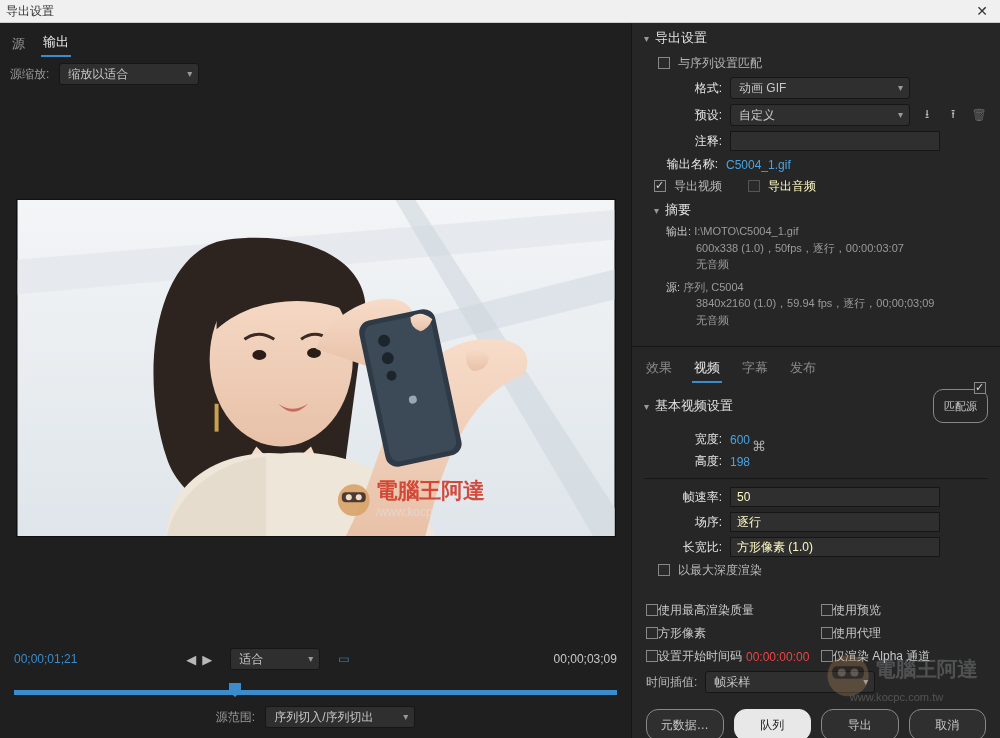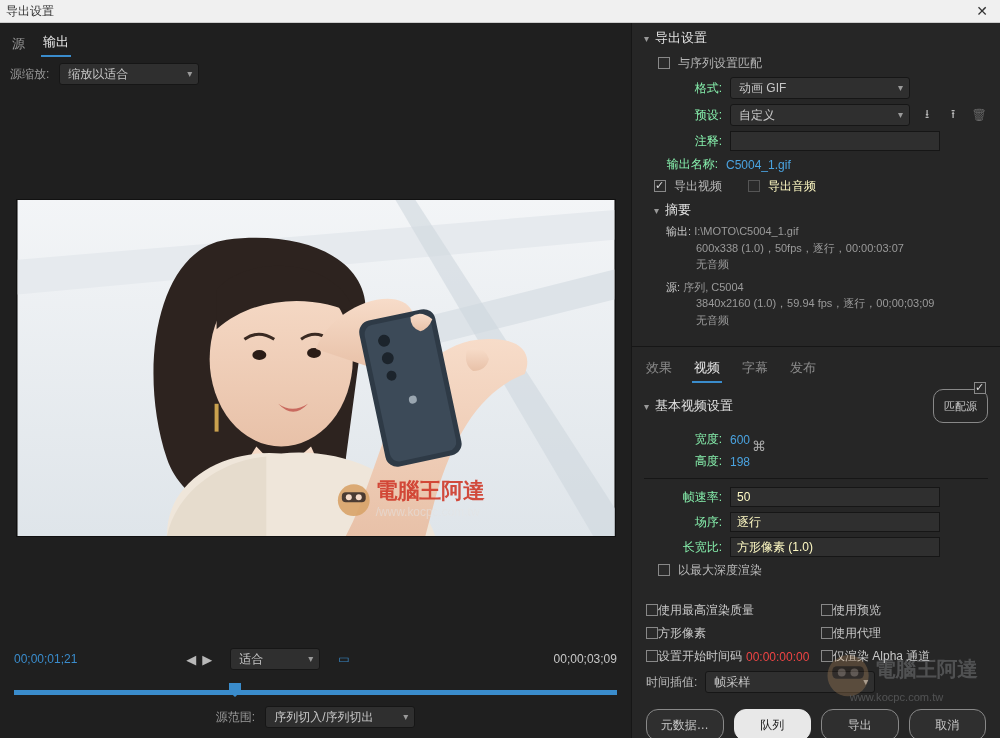--- a/index.html
+++ b/index.html
@@ -44,21 +44,21 @@
     background:#3a8ccc;clip-path:polygon(0 0,100% 0,100% 60%,50% 100%,0 60%);}
   .range-row{display:flex;justify-content:center;gap:10px;padding:4px 0 10px;
     color:#9a9a9a;align-items:center;}
   
   .panel{padding:6px 12px 10px 12px;}
   .panel-head{display:flex;align-items:center;gap:6px;font-size:13px;
     color:#e0e0e0;margin-bottom:8px;}
   .twisty{display:inline-block;transform:rotate(0deg);font-size:10px;
     color:#999;}
   .field{display:flex;align-items:center;gap:8px;margin:5px 0 5px 22px;}
-  .field .lab{width:56px;text-align:right;color:#86efac;}
+  .field .lab{width:56px;text-align:right;color:#e5e5e5;}
   .field .val.link{color:#4aa3e0;}
   .input{flex:1;background:#2f2f2f;border:1px solid #161616;height:20px;
     border-radius:0;display:flex;align-items:center;padding:0 6px;
     color:#c8c8c8;max-width:190px;}
   .icon-btn{width:18px;height:18px;display:inline-flex;align-items:center;
     justify-content:center;color:#b8b8b8;font-size:12px;}
   .icon-btn.dim{color:#666;}
   .chk{width:12px;height:12px;border:1px solid #888;display:inline-block;
     vertical-align:middle;background:#2a2a2a;position:relative;top:-1px;}
   .chk.on::after{content:"✓";position:absolute;left:0;top:-2px;font-size:11px;

